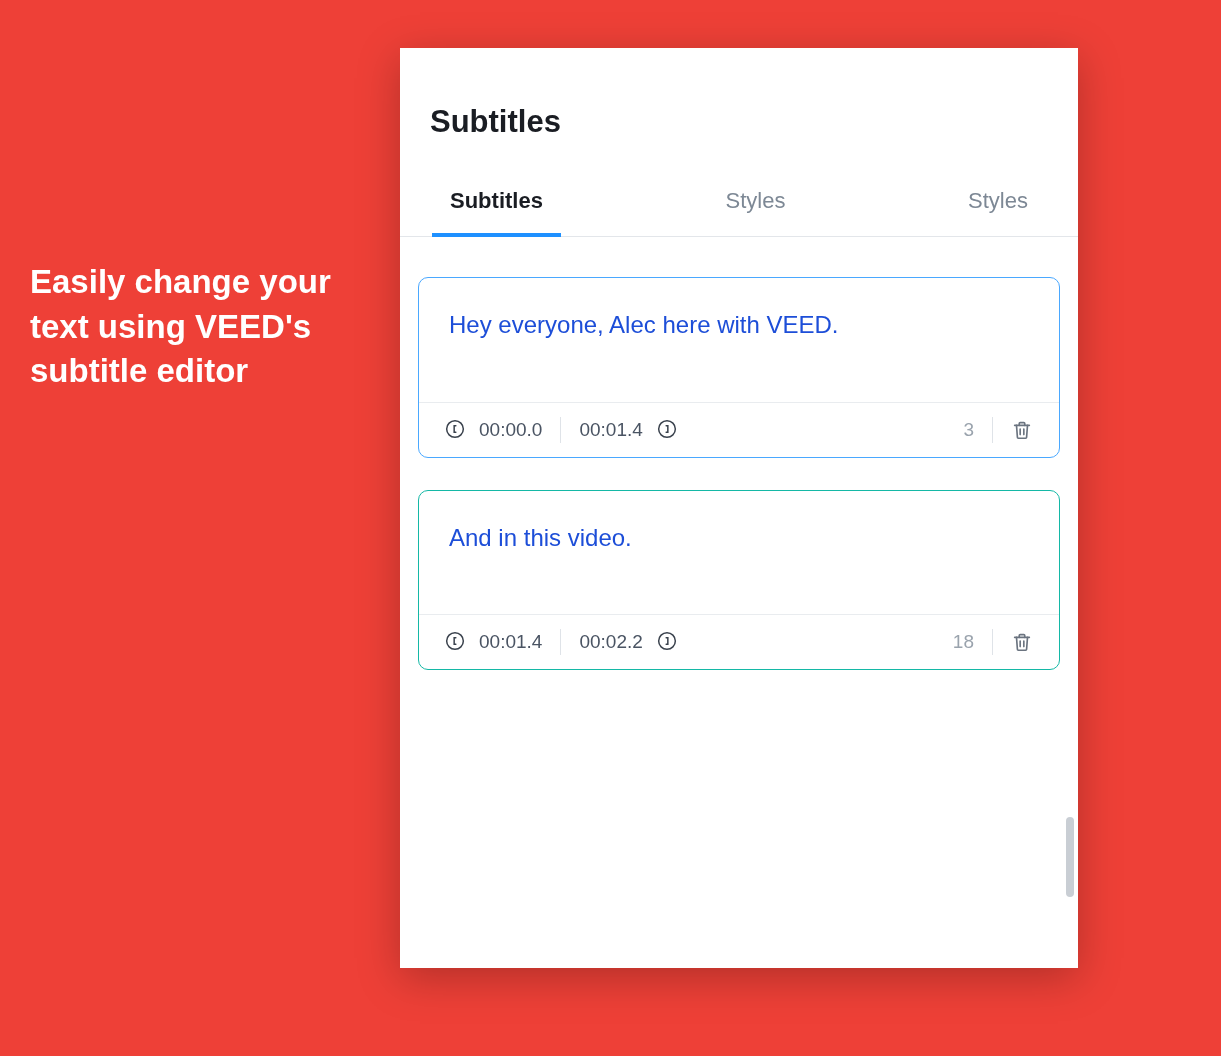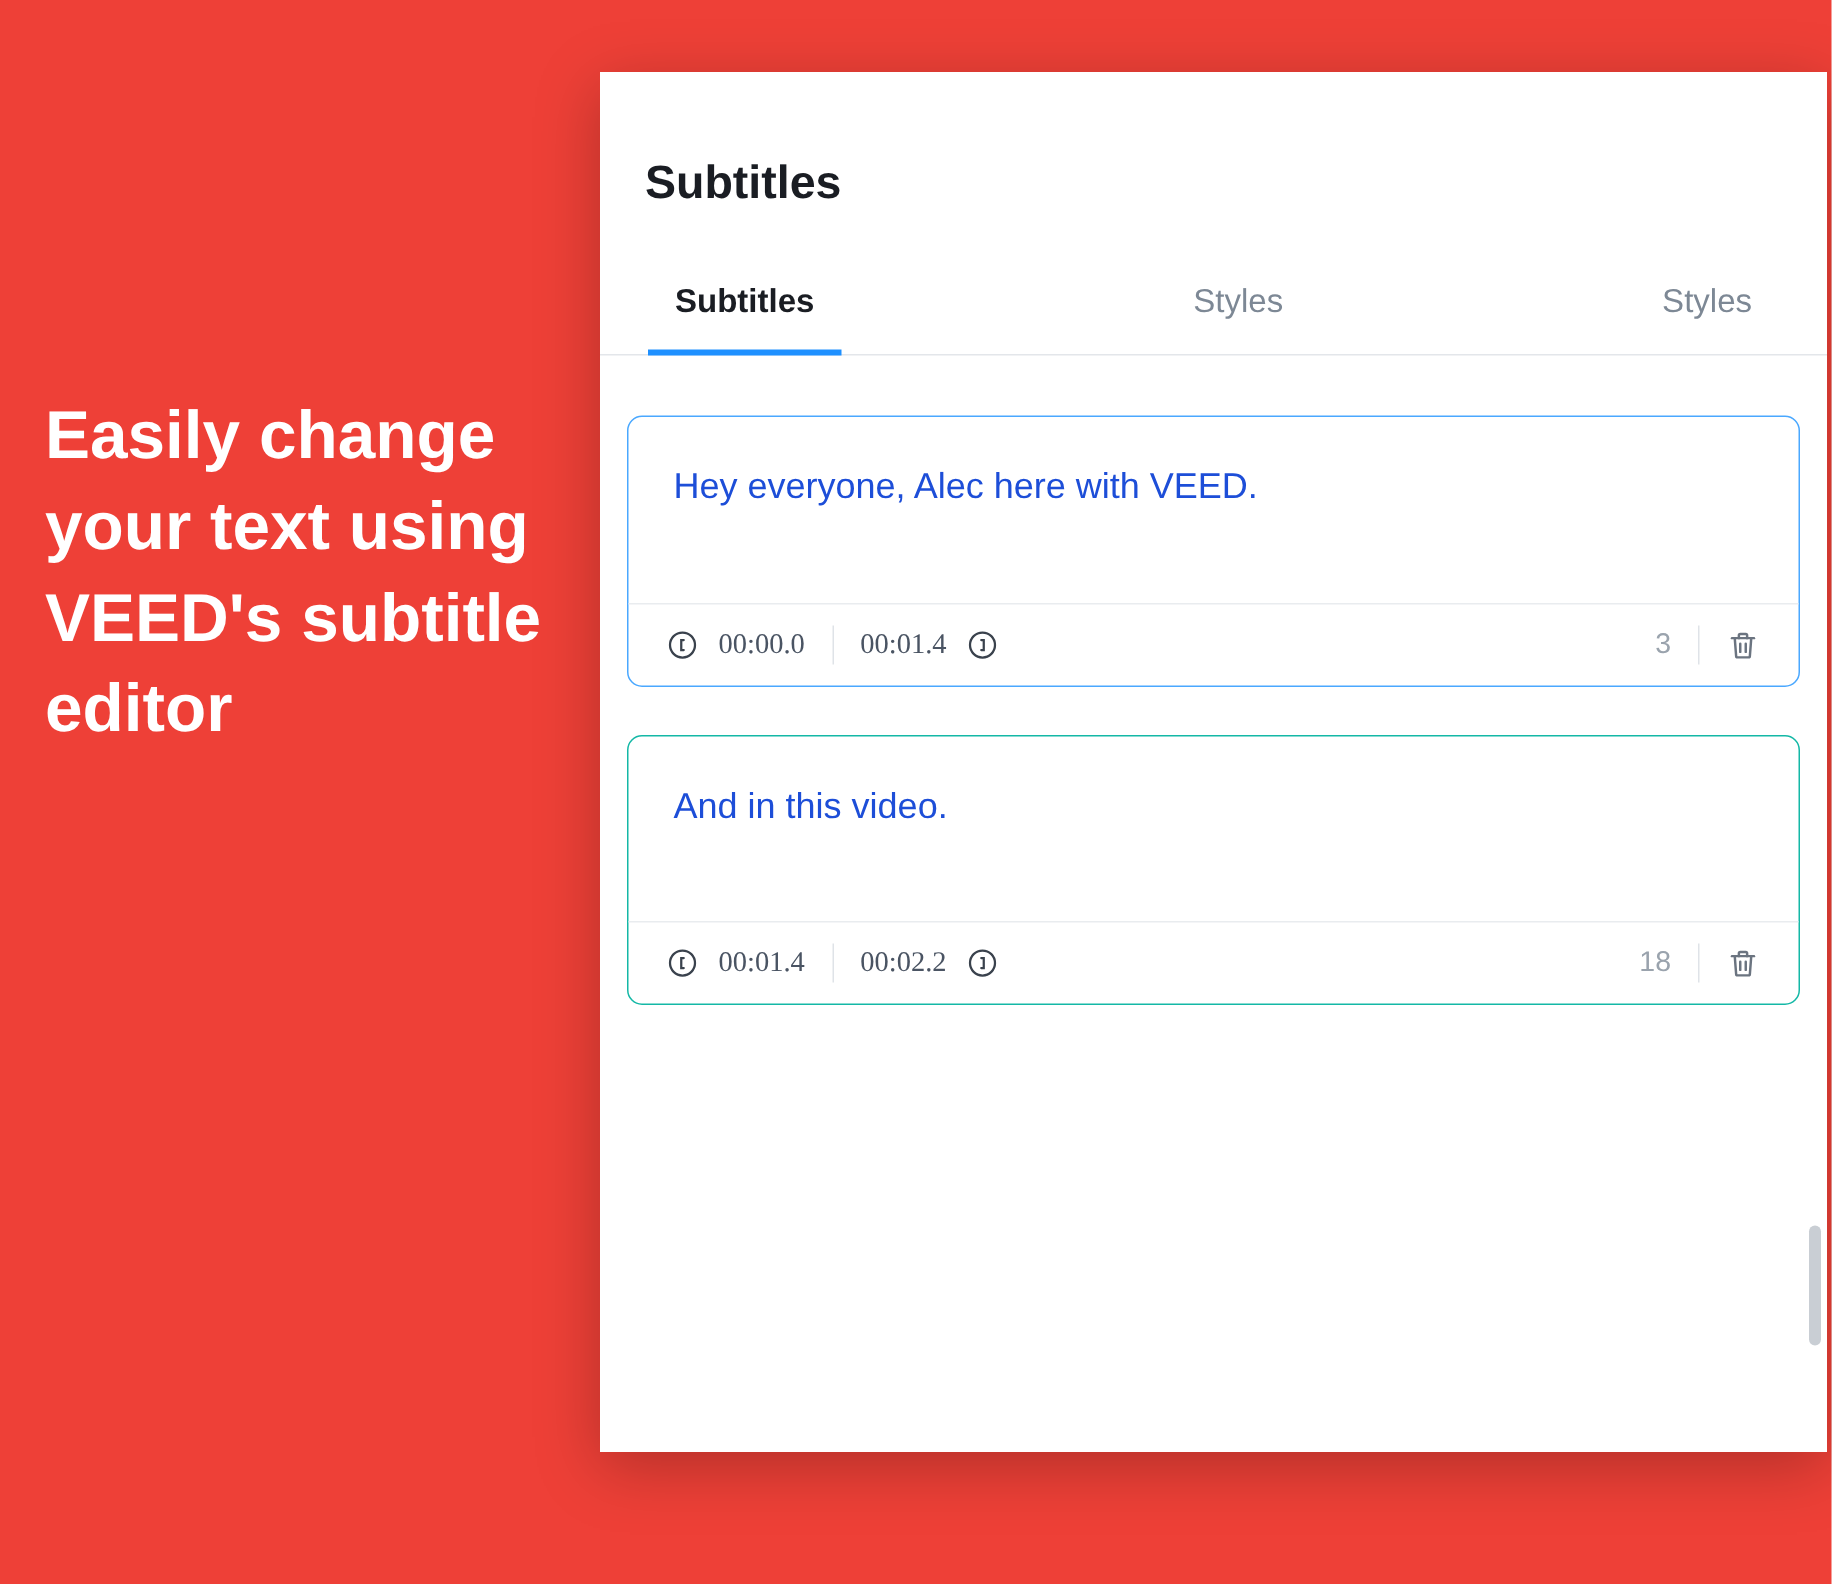--- a/index.html
+++ b/index.html
@@ -5,30 +5,30 @@
   * { box-sizing: border-box; margin: 0; padding: 0; }
   html, body { width: 1221px; height: 1056px; font-family: -apple-system, BlinkMacSystemFont, "Segoe UI", Helvetica, Arial, sans-serif; }
   body { background: #ee4037; display: flex; align-items: flex-start; }
 
   .left-col {
     width: 400px;
     padding: 260px 20px 0 30px;
   }
   .left-col h1 {
     color: #ffffff;
-    font-size: 45px;
+    font-size: 33px;
     font-weight: 700;
     line-height: 1.35;
   }
 
   .panel {
     position: absolute;
     left: 400px;
     top: 48px;
-    width: 818px;
+    width: 678px;
     height: 920px;
     background: #ffffff;
     box-shadow: 0 10px 40px rgba(0,0,0,0.25);
     overflow: hidden;
   }
 
   .panel-title {
     font-size: 31px;
     font-weight: 700;
     color: #1a1d23;
@@ -88,23 +88,22 @@
     display: flex;
     align-items: center;
     border-top: 1px solid #e9ecef;
     padding: 14px 26px;
     gap: 18px;
     color: #4a5463;
     font-size: 19px;
   }
   .time-group {
     display: flex;
-    align-items: center;
+    align-items: flex-start;
     gap: 14px;
-    font-family: Liberation Serif, serif;
   }
   .divider-v {
     width: 1px;
     height: 26px;
     background: #dfe3e8;
   }
   .sub-count {
     margin-left: auto;
     color: #9aa3ad;
     font-size: 19px;

